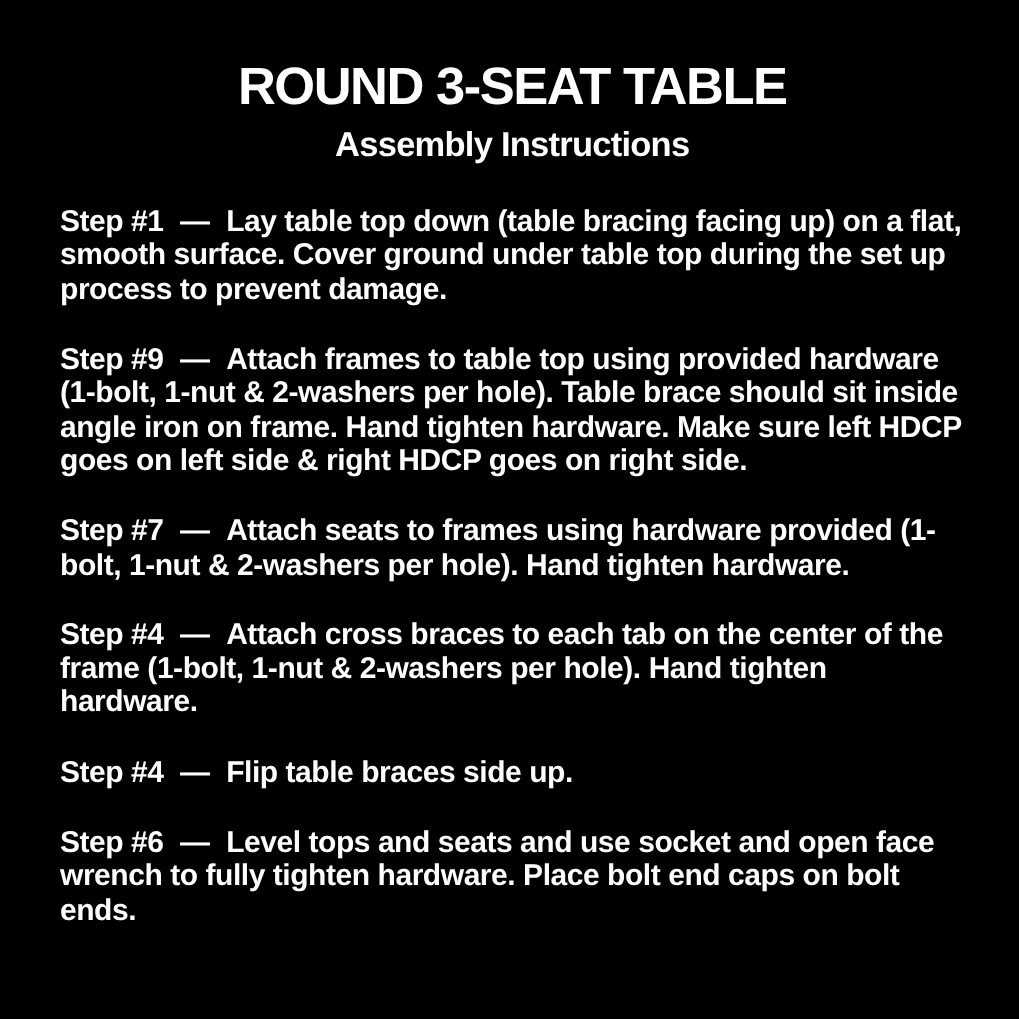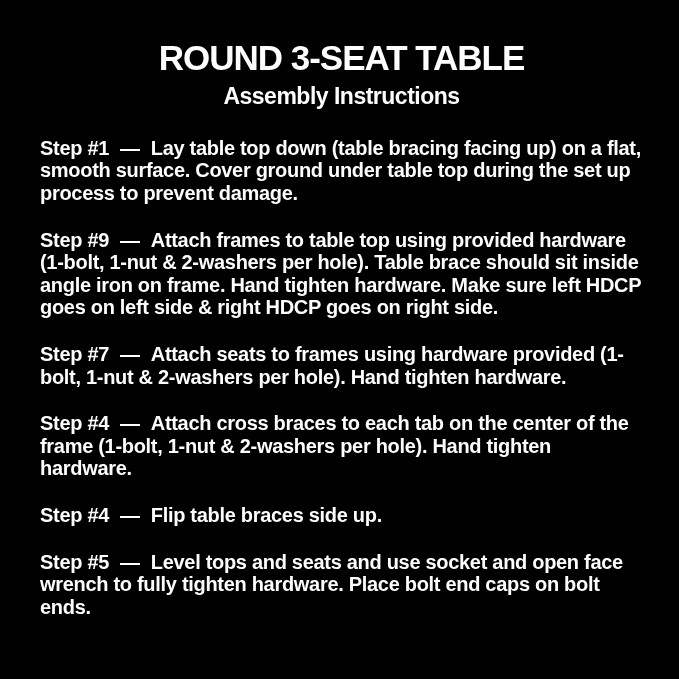--- a/index.html
+++ b/index.html
@@ -67,15 +67,15 @@
     <p class="step"><span>Step #1</span><span class="step-sep">—</span><span>Lay table top down (table bracing facing up) on a flat, smooth surface. Cover ground under table top during the set up process to prevent damage.</span></p>
 
     <p class="step"><span>Step #9</span><span class="step-sep">—</span><span>Attach frames to table top using provided hardware (1-bolt, 1-nut &amp; 2-washers per hole). Table brace should sit inside angle iron on frame. Hand tighten hardware. Make sure left HDCP goes on left side &amp; right HDCP goes on right side.</span></p>
 
     <p class="step"><span>Step #7</span><span class="step-sep">—</span><span>Attach seats to frames using hardware provided (1-bolt, 1-nut &amp; 2-washers per hole). Hand tighten hardware.</span></p>
 
     <p class="step"><span>Step #4</span><span class="step-sep">—</span><span>Attach cross braces to each tab on the center of the frame (1-bolt, 1-nut &amp; 2-washers per hole). Hand tighten hardware.</span></p>
 
     <p class="step"><span>Step #4</span><span class="step-sep">—</span><span>Flip table braces side up.</span></p>
 
-    <p class="step"><span>Step #5</span><span class="step-sep">—</span><span>Level tops and seats and use socket and open face wrench to fully tighten hardware. Place bolt end caps on bolt ends.</span></p>
+    <p class="step"><span>Step #6</span><span class="step-sep">—</span><span>Level tops and seats and use socket and open face wrench to fully tighten hardware. Place bolt end caps on bolt ends.</span></p>
   </div>
 </div>
 
 </body></html>

